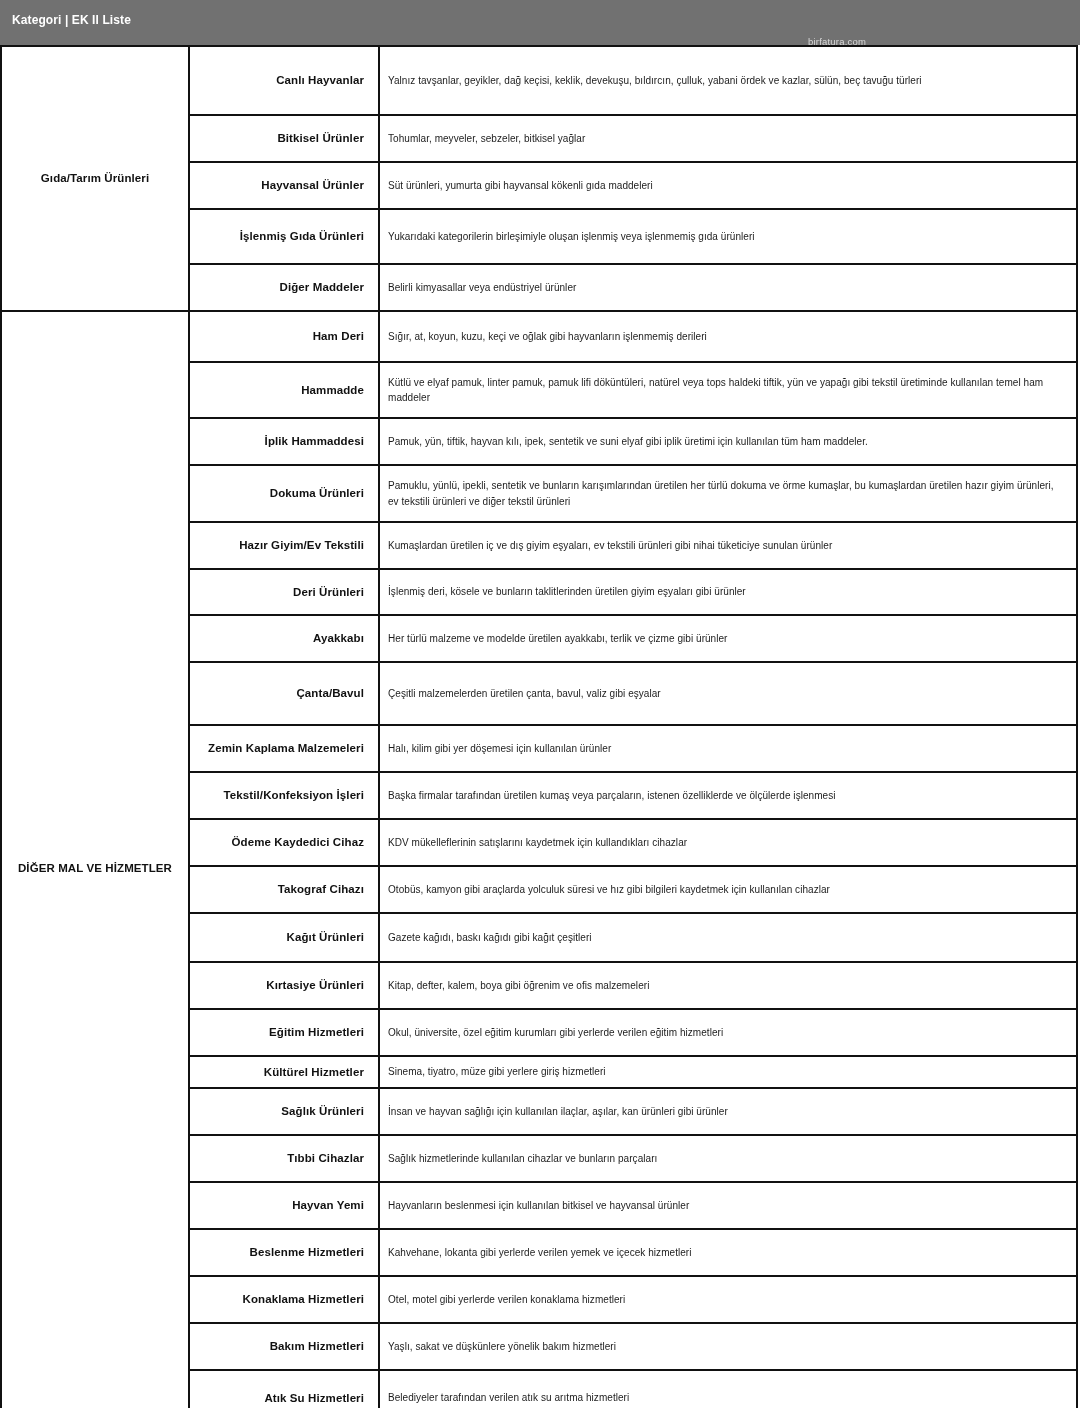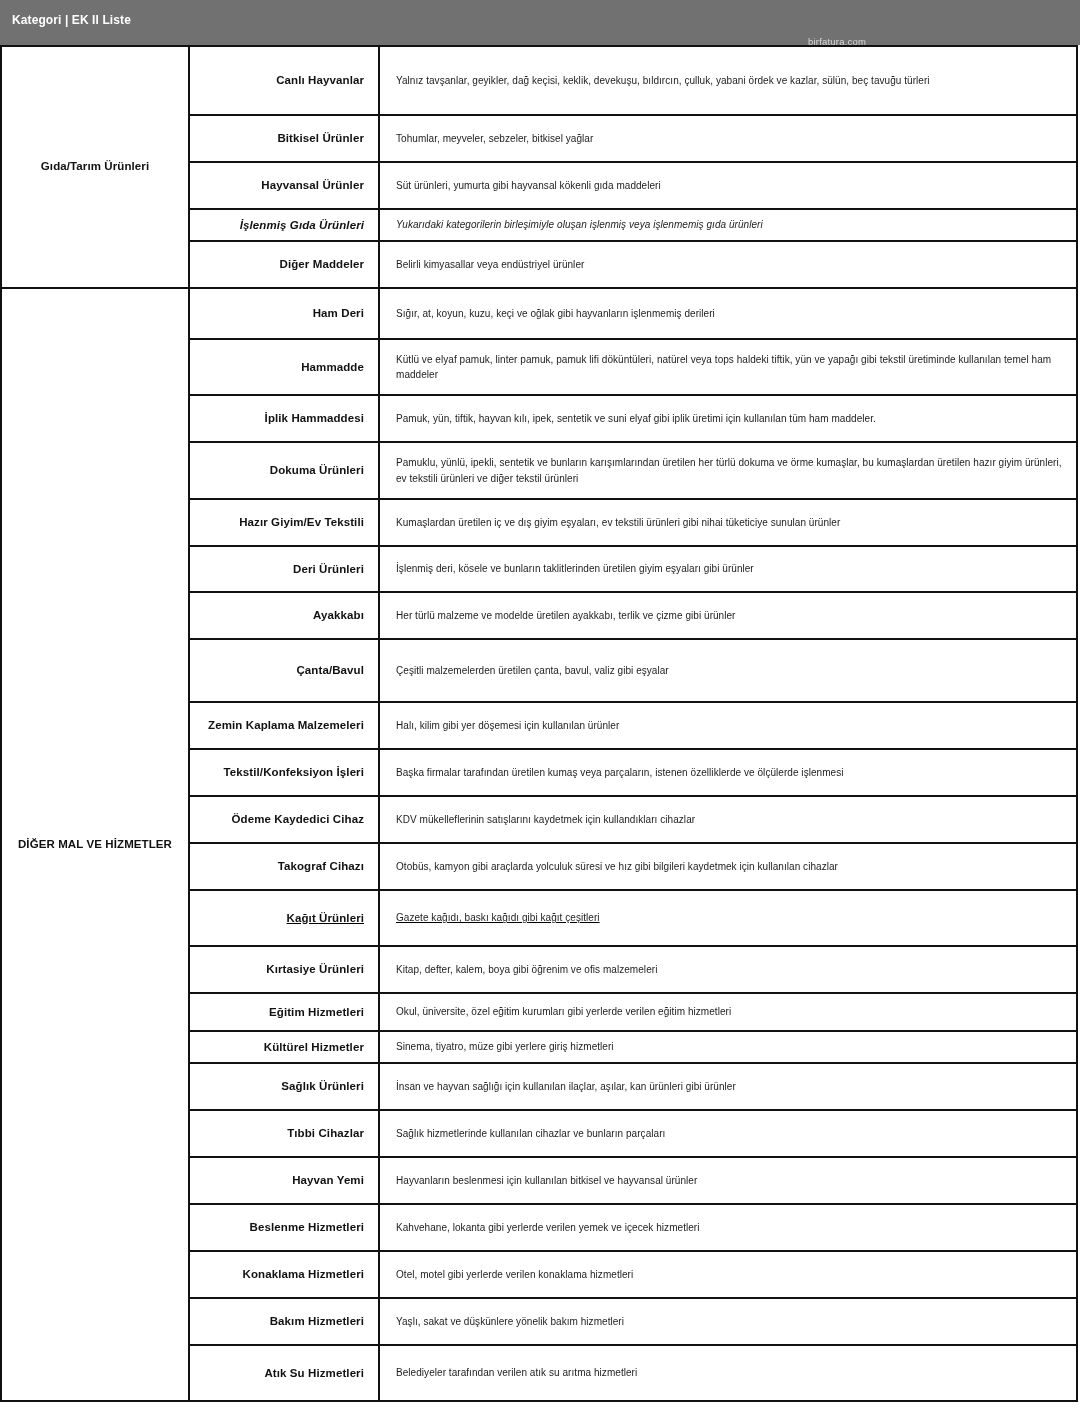--- a/index.html
+++ b/index.html
@@ -108,46 +108,46 @@
   }
 
   
   td.desc { text-align: left; }
   .desc-text {
     display: block;
     font-size: 10px;
     font-weight: normal;
     color: #1c1c1c;
     line-height: 1.55;
-    padding: 7px 12px 7px 16px;
+    padding: 7px 12px 7px 8px;
     letter-spacing: 0.05px;
   }
 
   
   tr.r-1  { height: 69px; }
   tr.r-2  { height: 47px; }
   tr.r-3  { height: 47px; }
-  tr.r-4  { height: 32px; font-style: italic; }
+  tr.r-4  { height: 55px; }
   tr.r-5  { height: 47px; }
 
   tr.s-1  { height: 51px; }
   tr.s-2  { height: 56px; }
   tr.s-3  { height: 47px; }
   tr.s-4  { height: 57px; }
   tr.s-5  { height: 47px; }
   tr.s-6  { height: 46px; }
   tr.s-7  { height: 47px; }
   tr.s-8  { height: 63px; }
   tr.s-9  { height: 47px; }
   tr.s-10 { height: 47px; }
   tr.s-11 { height: 47px; }
   tr.s-12 { height: 47px; }
-  tr.s-13 { height: 56px; text-decoration: underline; }
+  tr.s-13 { height: 49px; }
   tr.s-14 { height: 47px; }
-  tr.s-15 { height: 38px; }
+  tr.s-15 { height: 47px; }
   tr.s-16 { height: 32px; }
   tr.s-17 { height: 47px; }
   tr.s-18 { height: 47px; }
   tr.s-19 { height: 47px; }
   tr.s-20 { height: 47px; }
   tr.s-21 { height: 47px; }
   tr.s-22 { height: 47px; }
   tr.s-23 { height: 56px; }
 </style>
 </head>

